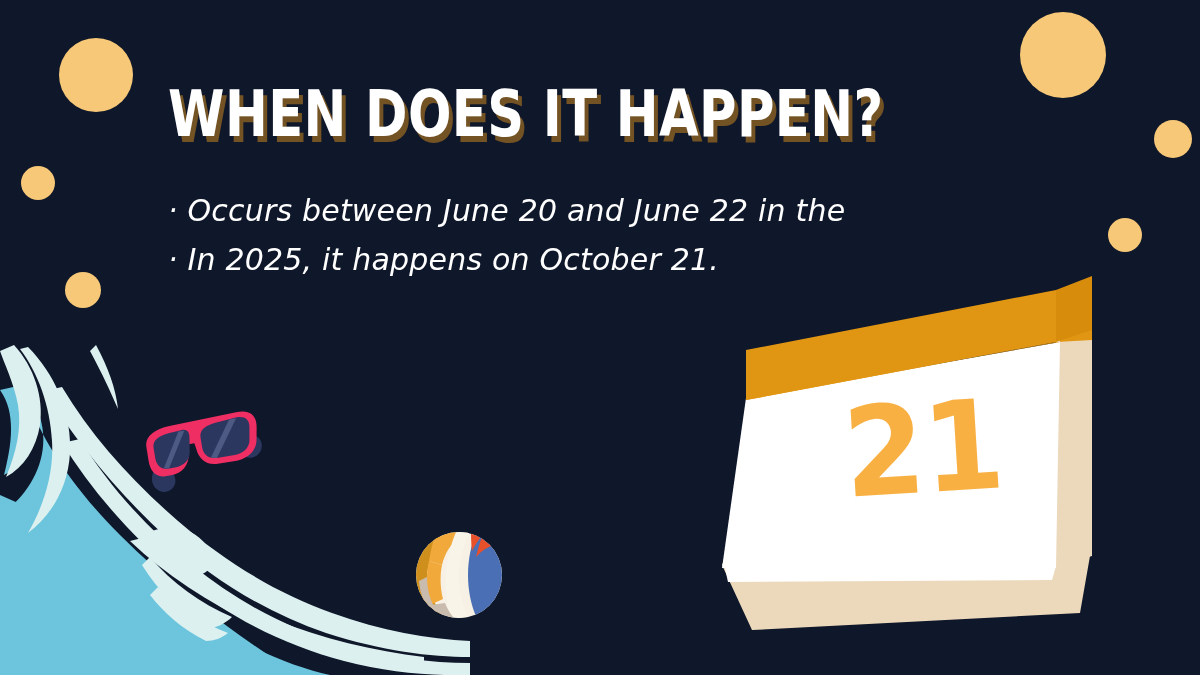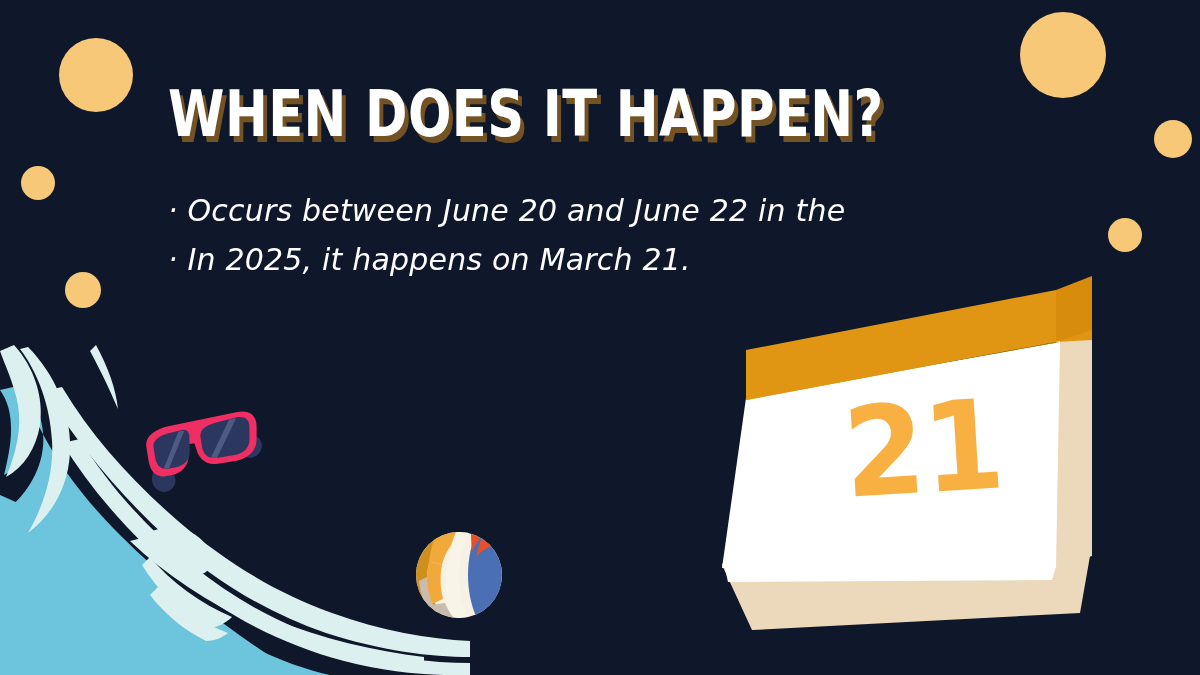--- a/index.html
+++ b/index.html
@@ -152,21 +152,21 @@
     <path d="M152,186 C176,178 196,186 206,200 C216,214 212,228 198,230
              C186,232 176,224 168,214 C160,204 152,196 152,186 Z" fill="#dcf0f0"></path>
 
     <path d="M96,0 C108,22 116,44 118,64 C112,50 102,28 90,6 Z" fill="#dcf0f0"></path>
   </svg>
 
   <div class="heading">WHEN DOES IT HAPPEN?</div>
 
   <div class="body-copy">
     <p>· Occurs between June 20 and June 22 in the</p>
-    <p>· In 2025, it happens on March 21.</p>
+    <p>· In 2025, it happens on October 21.</p>
   </div>
 
   <svg class="calendar" viewBox="0 0 400 365">
 
     <path d="M22,297 L42,253 L58,308 L390,288 L380,345 L52,362 Z" fill="#ecd9bb"></path>
     <path d="M356,72 L392,62 L392,288 L352,300 Z" fill="#ecd9bb"></path>
 
     <path d="M46,130 L360,74 L356,300 L22,300 Z" fill="#ffffff"></path>
 
     <path d="M24,296 L356,298 L352,312 L28,314 Z" fill="#ffffff"></path>

